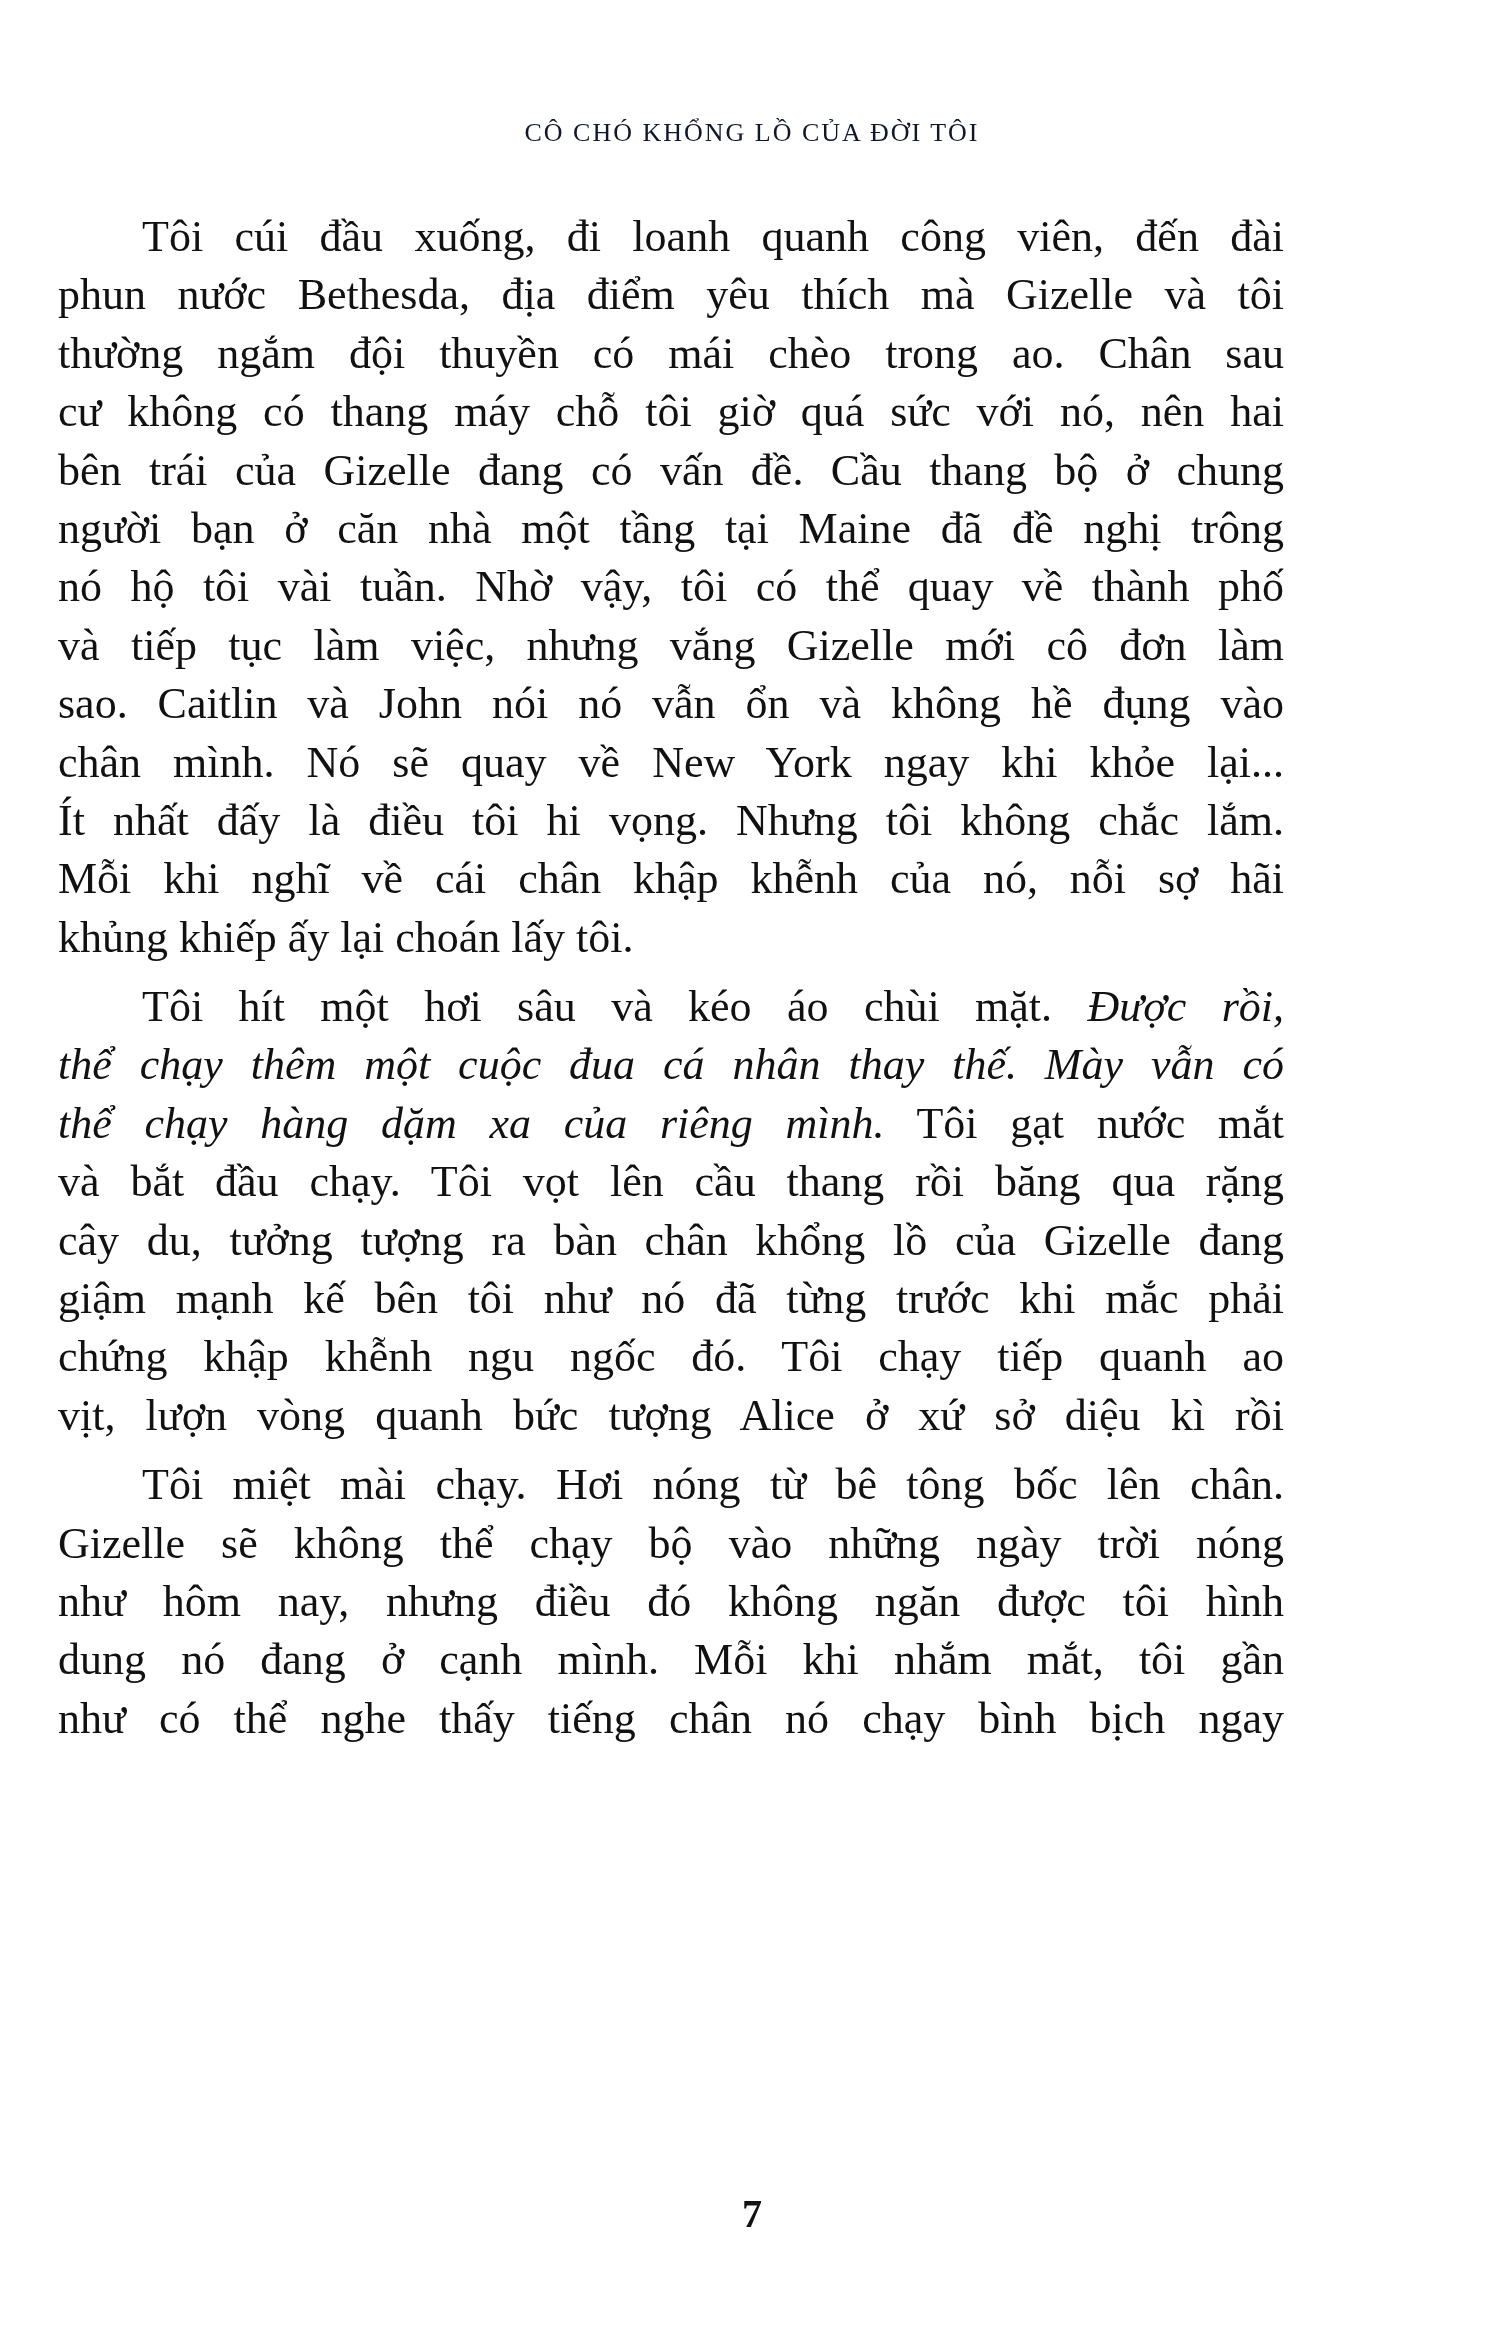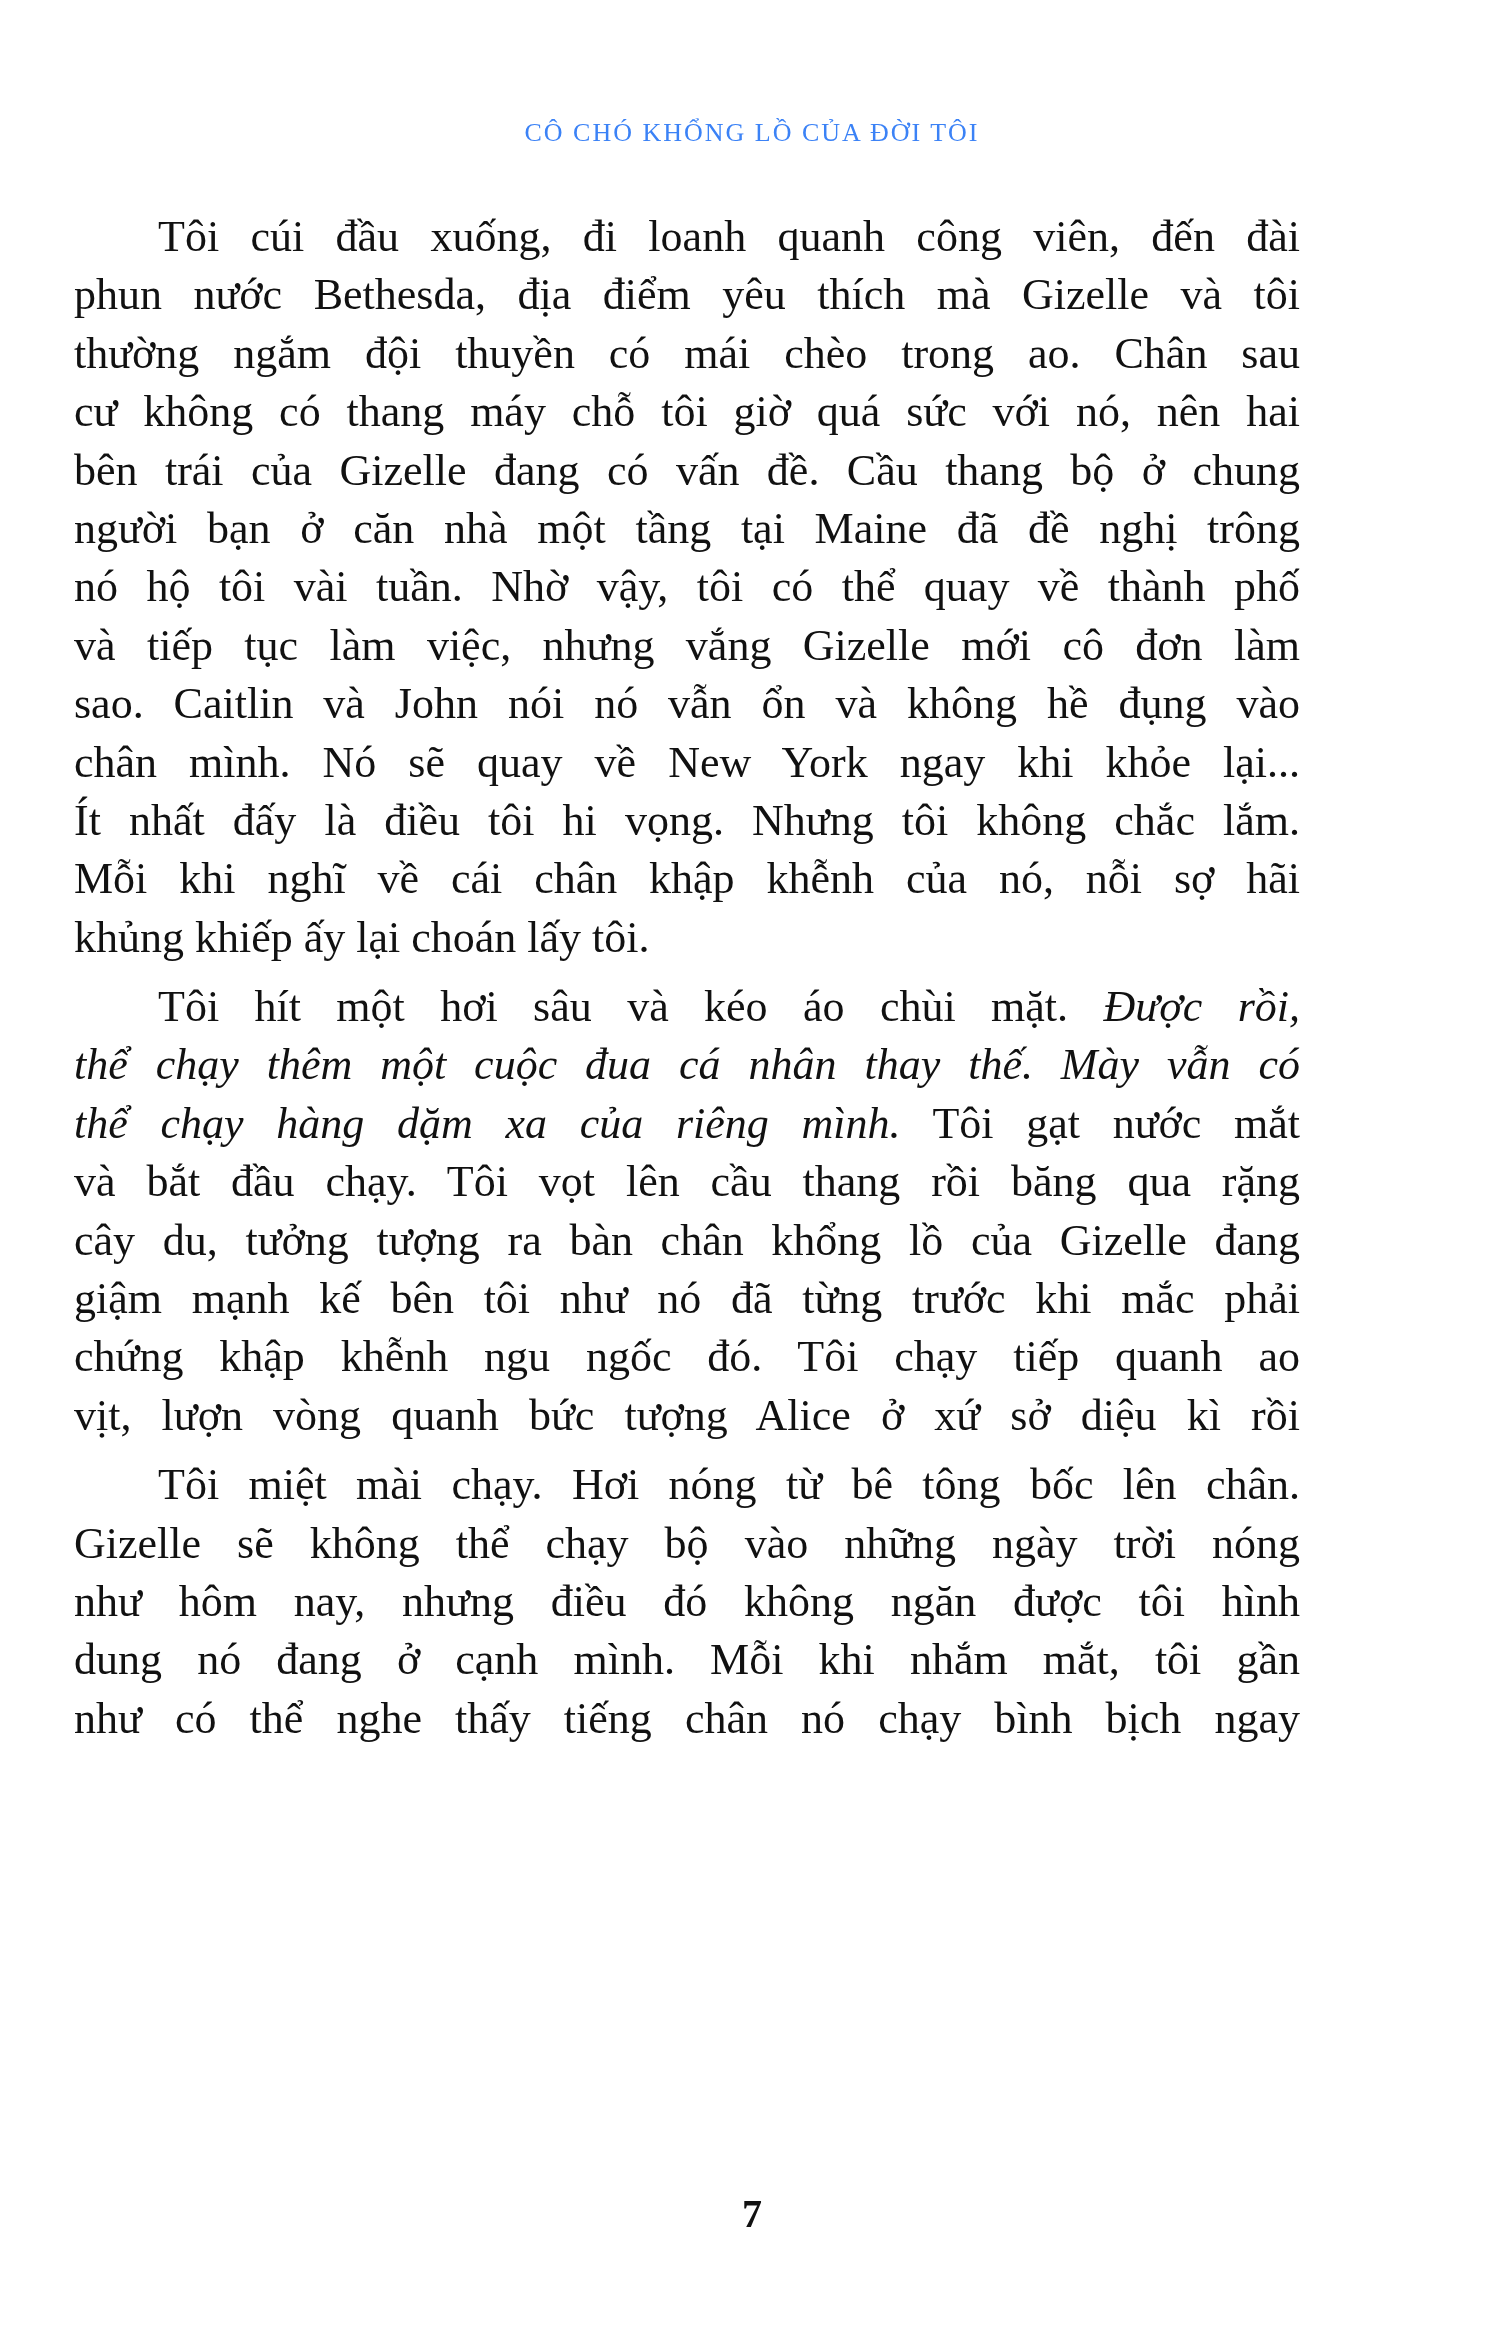--- a/index.html
+++ b/index.html
@@ -22,25 +22,25 @@
       height: 2336px;
     }
     .running-header {
       position: absolute;
       top: 118px;
       left: 0;
       width: 1504px;
       text-align: center;
       font-size: 26px;
       letter-spacing: 2px;
-      color: #3b82f6;
+      color: #0f172a;
     }
     .body-text {
       position: absolute;
-      left: 74px;
+      left: 58px;
       top: 208px;
       width: 1226px;
     }
     .para {
       margin: 0;
       font-size: 44px;
       line-height: 58.4px;
       text-align: justify;
       text-align-last: left;
     }

